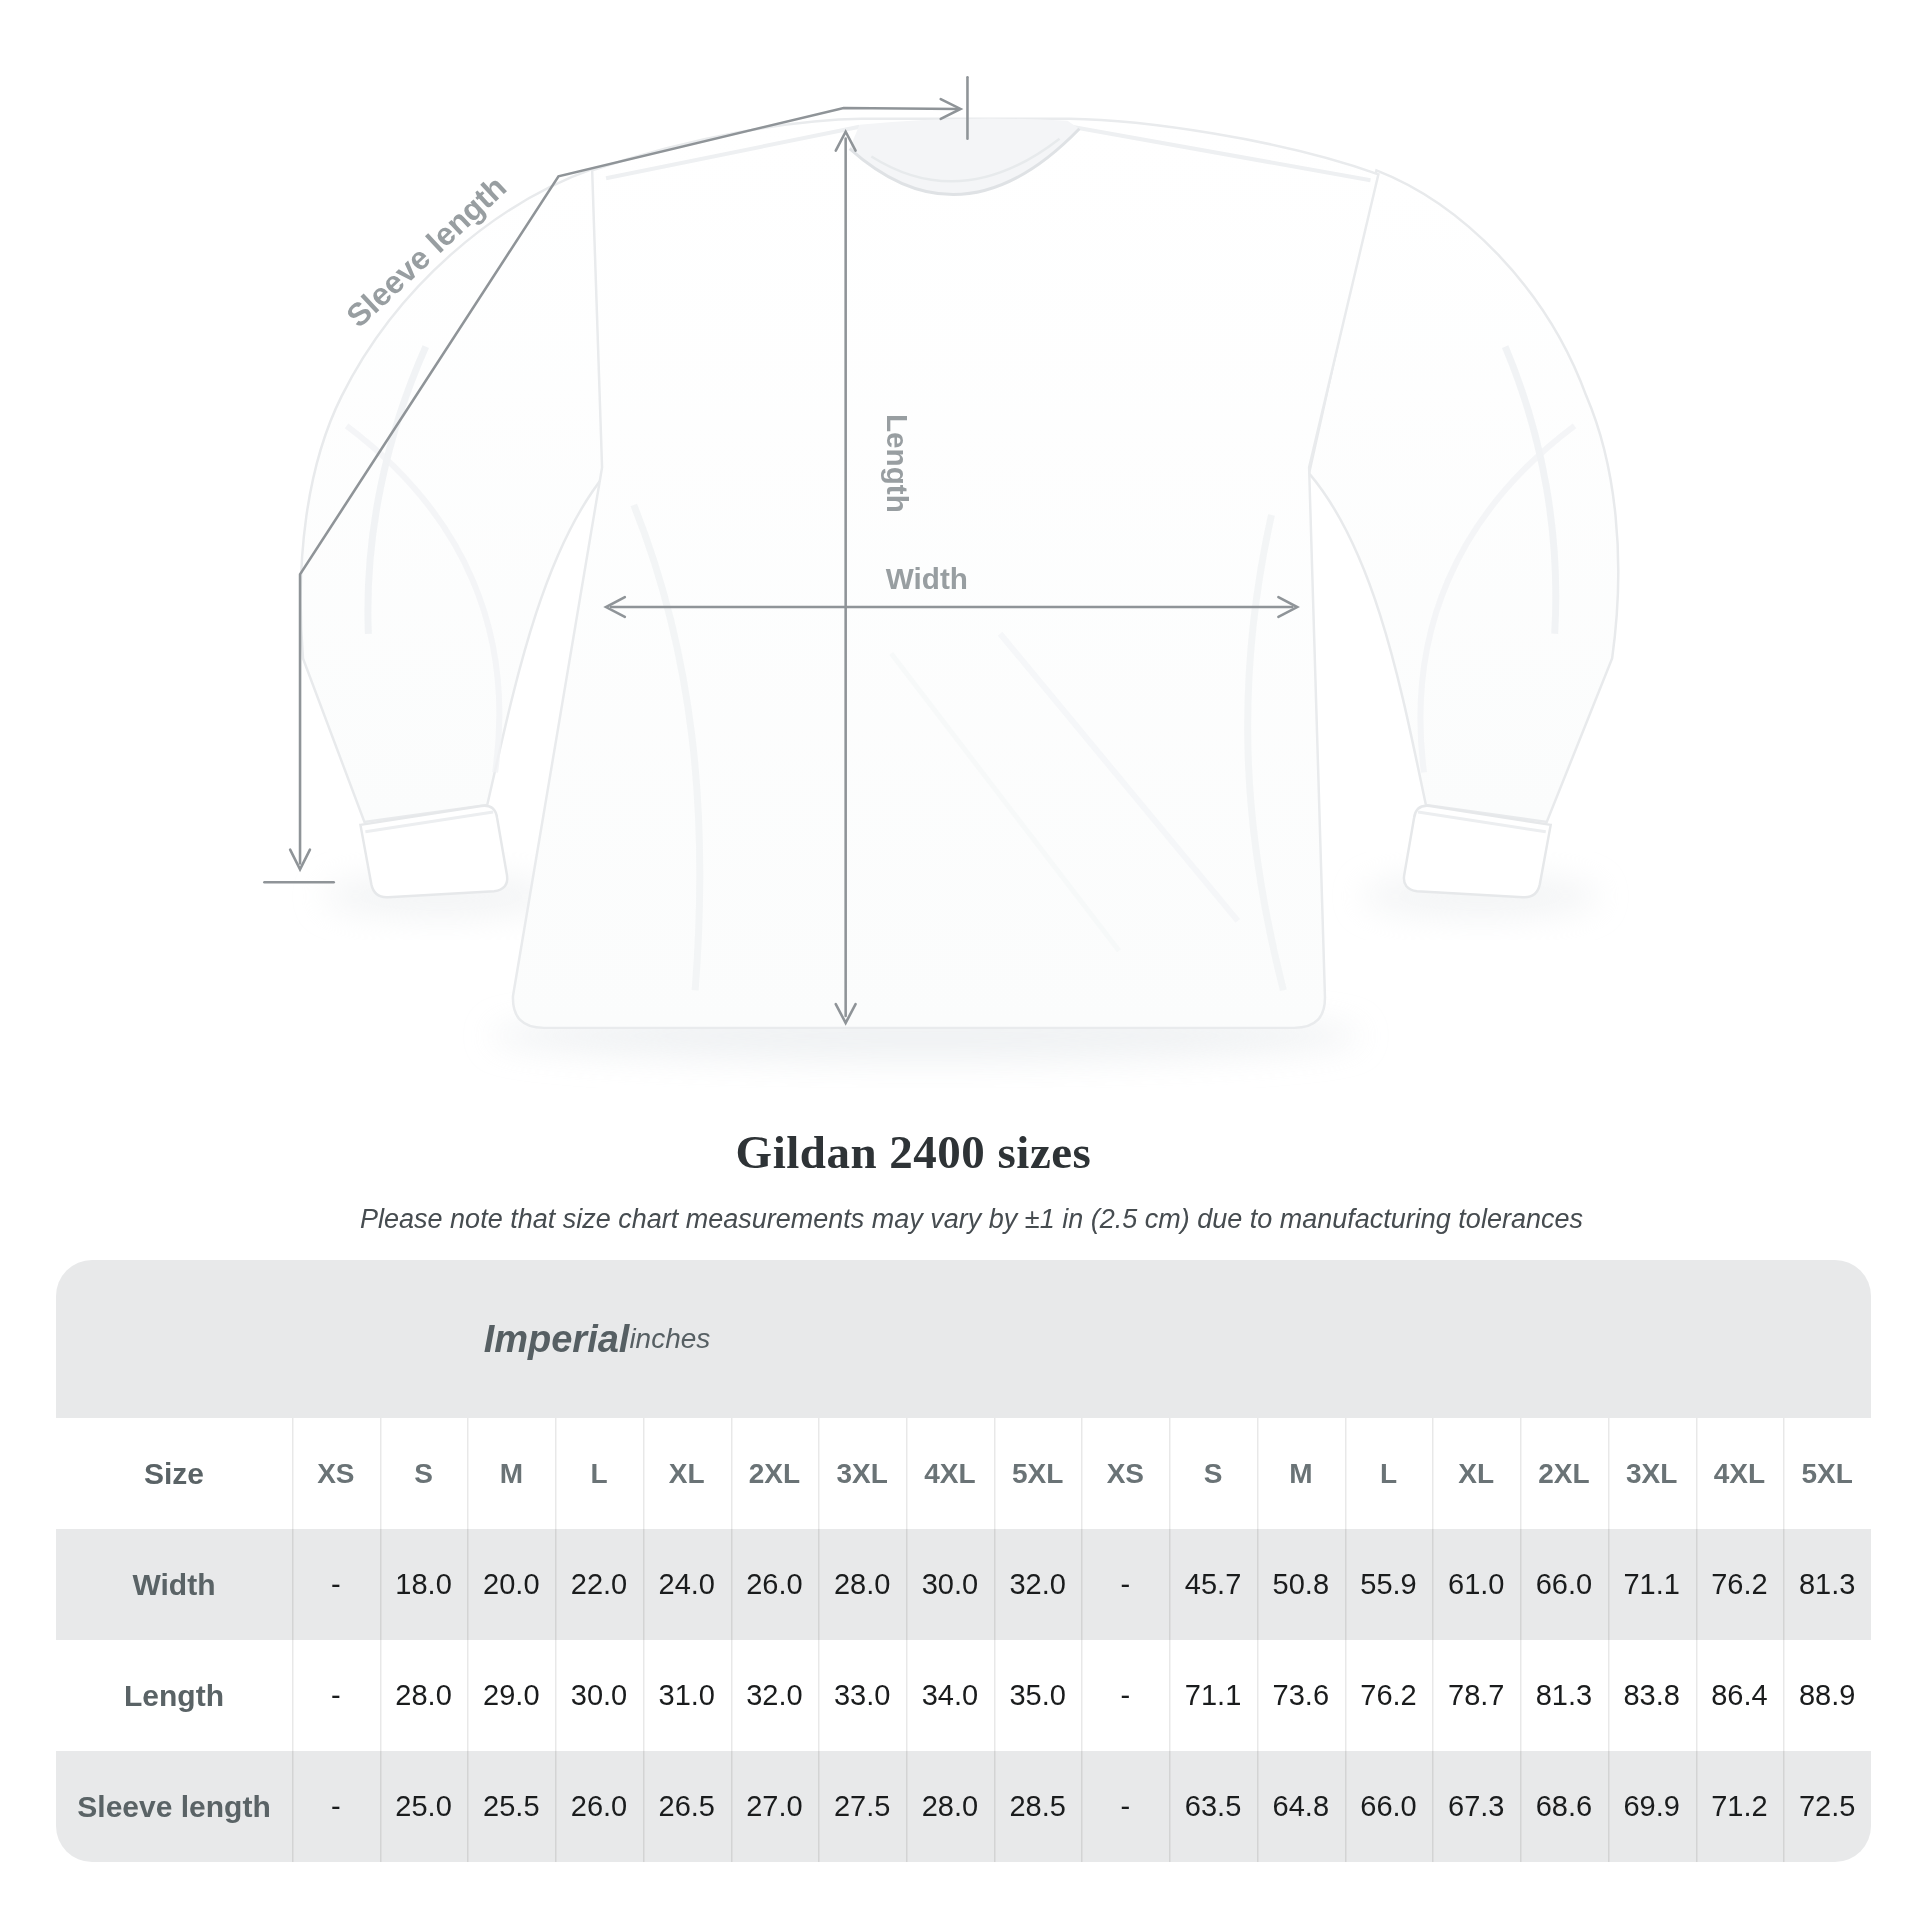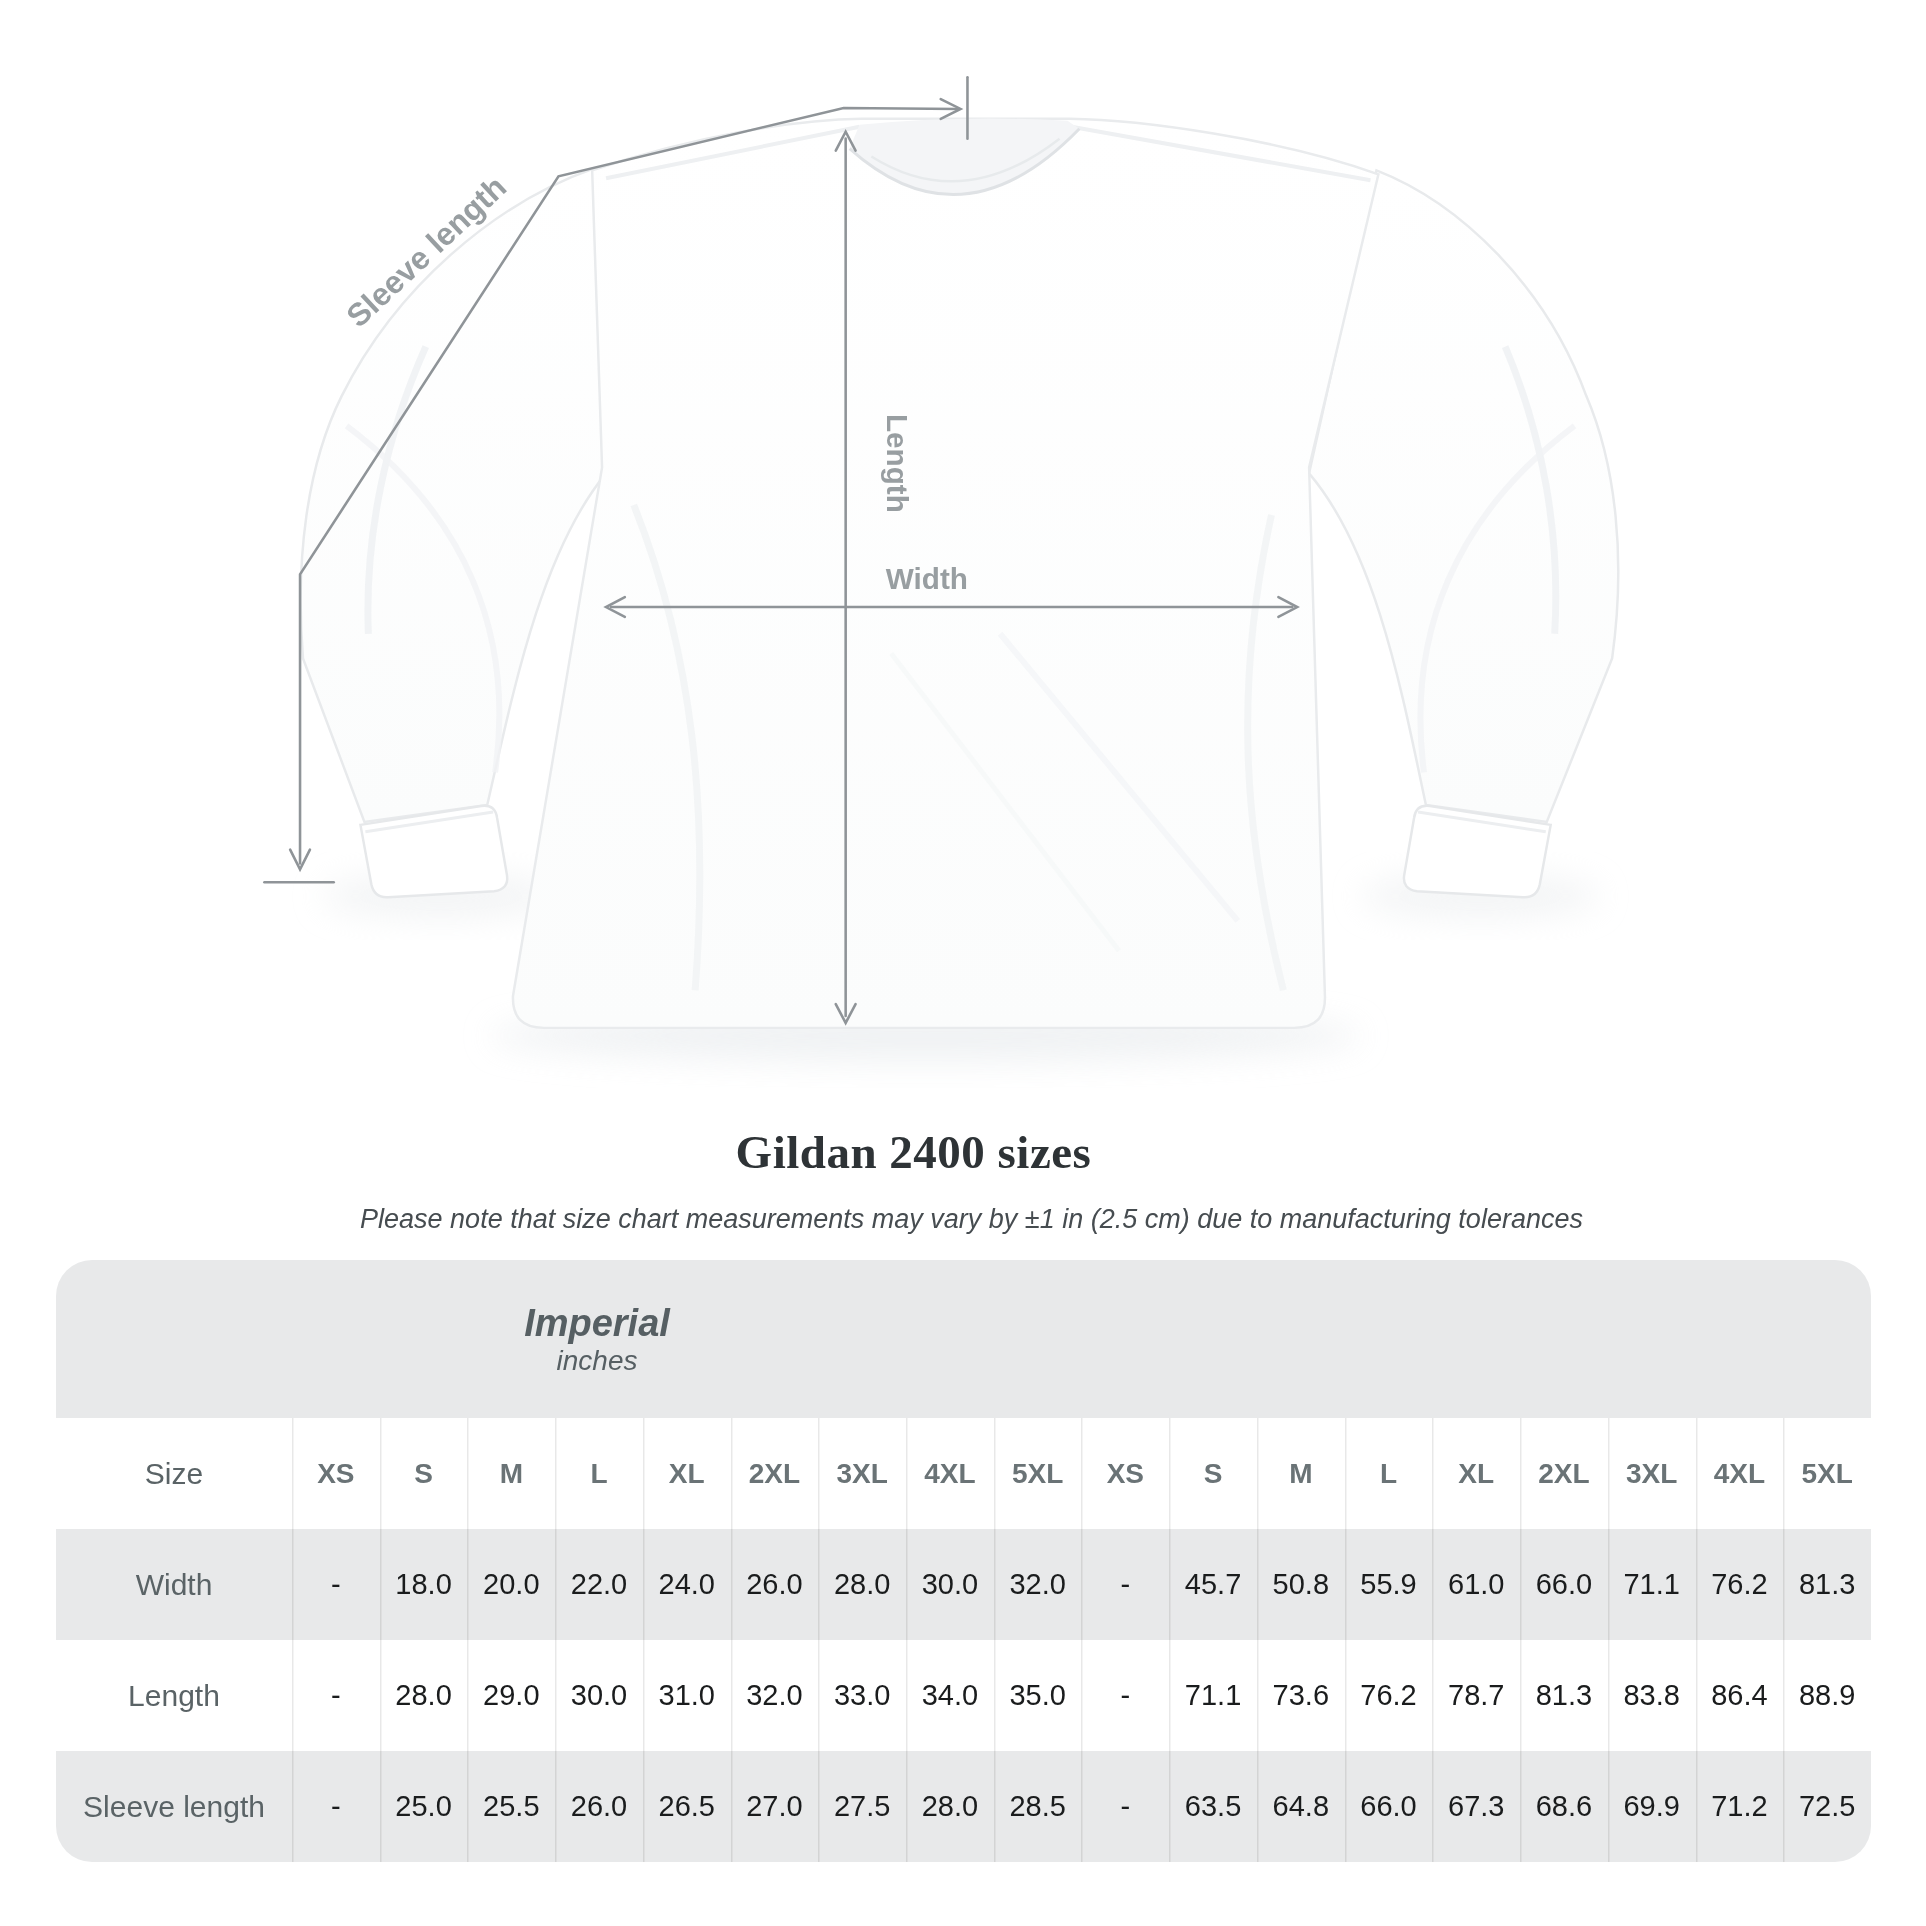--- a/index.html
+++ b/index.html
@@ -19,37 +19,37 @@
     position:absolute;left:0;top:1196px;width:1927px;text-align:center;
     font-size:27px;font-style:italic;color:#464c50;margin:8px;
   }
   
   .size-table{
     position:absolute;left:56px;top:1260px;width:1815px;height:602px;
     border-radius:36px;overflow:hidden;background:#ffffff;
   }
   .unit-band{position:relative;height:158px;background:#e8e9ea;}
   .unit-group{position:absolute;top:0;height:158px;width:594px;transform:translateX(-50%);
-    display:flex;flex-direction:column;align-items:center;justify-content:center;gap:0;}
+    display:flex;flex-direction:row;align-items:center;justify-content:center;gap:0;}
   .unit-group.imperial{left:541px;}
   .unit-group.metric{left:1419px;}
   .unit-name{font-size:38px;font-weight:bold;font-style:italic;color:#565f63;}
   .unit-sub{font-size:28px;font-style:italic;color:#565f63;}
   .trow{
     display:grid;grid-template-columns:236px repeat(18,1fr);
     height:111px;background:#ffffff;
   }
   .trow.alt{background:#e8e9ea;}
   .cell{
     display:flex;align-items:center;justify-content:center;
     font-size:29px;color:#1a1c1d;white-space:nowrap;
   }
   .cell + .cell{box-shadow:inset 1.5px 0 0 rgba(0,0,0,0.09);}
   .cell.colhead{font-weight:bold;color:#6a7376;font-size:28px;}
-  .cell.rowlabel{font-weight:normal;color:#5a6366;font-size:30px;}
+  .cell.rowlabel{font-weight:bold;color:#5a6366;font-size:30px;}
 </style>
 </head>
 <body>
 
 <div class="diagram-wrap">
 <svg width="1927" height="1119" viewBox="0 0 1946 1130">
   <defs>
     <filter id="soft" x="-50%" y="-50%" width="200%" height="200%">
       <feGaussianBlur stdDeviation="16"></feGaussianBlur>
     </filter>

